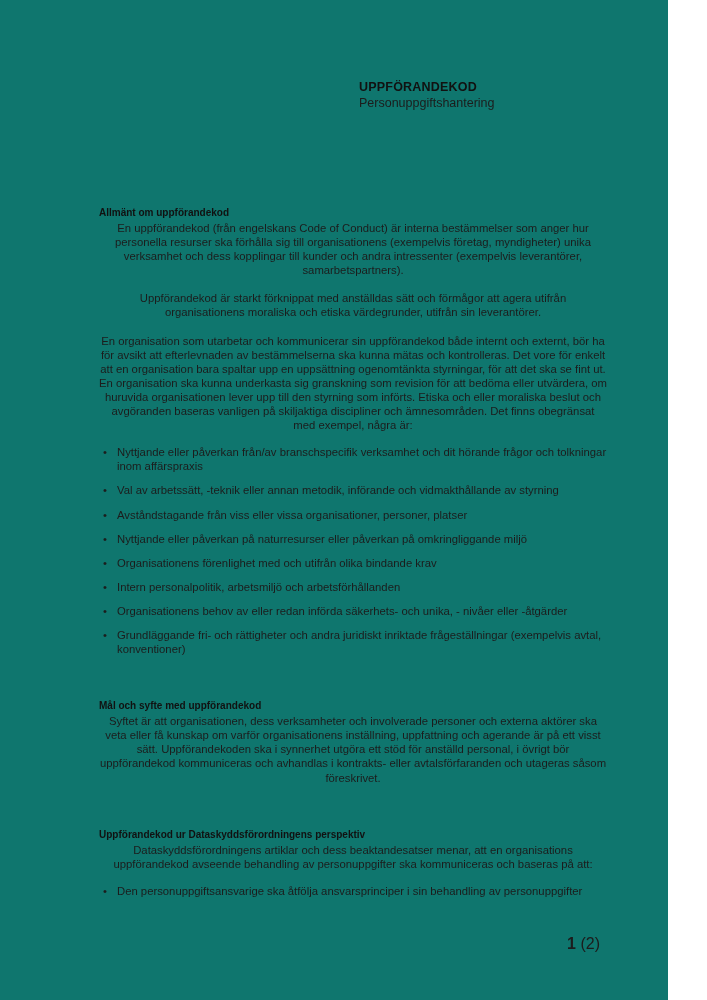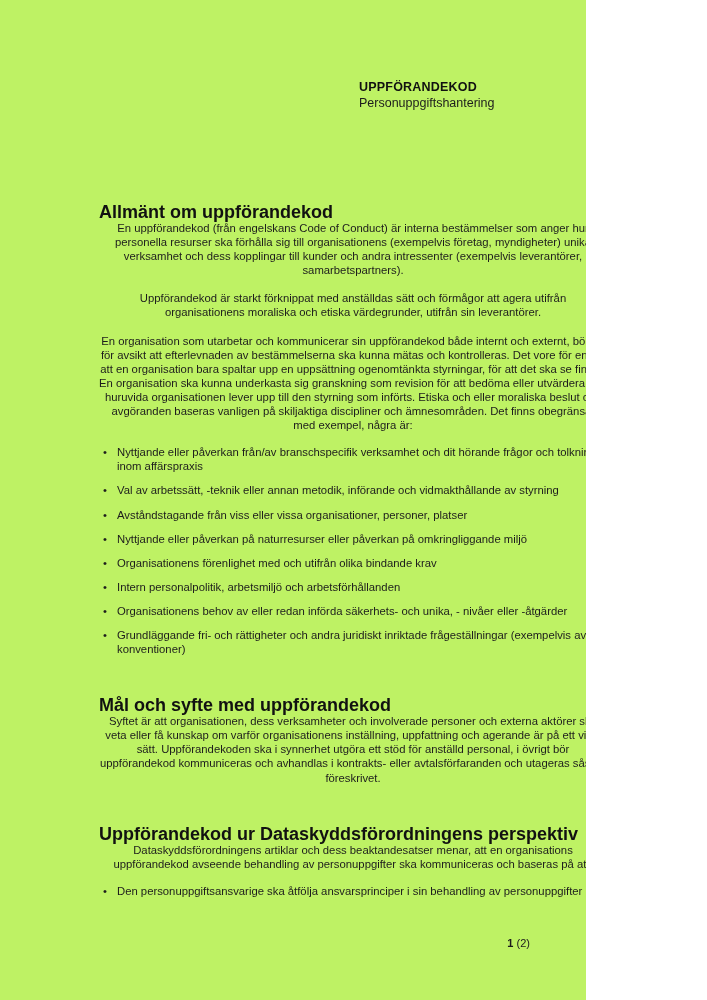--- a/index.html
+++ b/index.html
@@ -2,23 +2,23 @@
 <html><head>
 <meta charset="utf-8">
 <style>
   html, body {
     margin: 0;
     padding: 0;
     background: #ffffff;
   }
   .page {
     position: relative;
-    width: 586px;
+    width: 668px;
     height: 1000px;
-    background: #bef264;
+    background: #0f766e;
     font-family: "Liberation Sans", sans-serif;
     color: #1c1c1c;
     overflow: hidden;
     box-sizing: border-box;
   }
 
   
   .doc-header {
     position: absolute;
     left: 359px;
@@ -43,21 +43,21 @@
 
   
   .body-col {
     position: absolute;
     left: 99px;
     top: 205px;
     width: 508px;
   }
 
   h2.section-heading {
-    font-size: 18px;
+    font-size: 10px;
     font-weight: bold;
     margin: 0 0 1px 0;
     line-height: 15px;
     color: #111111;
   }
 
   p.para {
     font-size: 11.3px;
     line-height: 14.1px;
     margin: 0;
@@ -97,23 +97,23 @@
     left: 4px;
     top: 0;
     font-size: 11.3px;
     line-height: 14.1px;
     color: #1c1c1c;
   }
 
   
   .footer {
     position: absolute;
-    right: 56px;
+    right: 68px;
     bottom: 50px;
-    font-size: 11px;
+    font-size: 16px;
     line-height: 13px;
     color: #1c1c1c;
     white-space: nowrap;
   }
   .footer .page-num {
     font-weight: bold;
   }
   .footer .page-total {
     font-weight: normal;
   }

